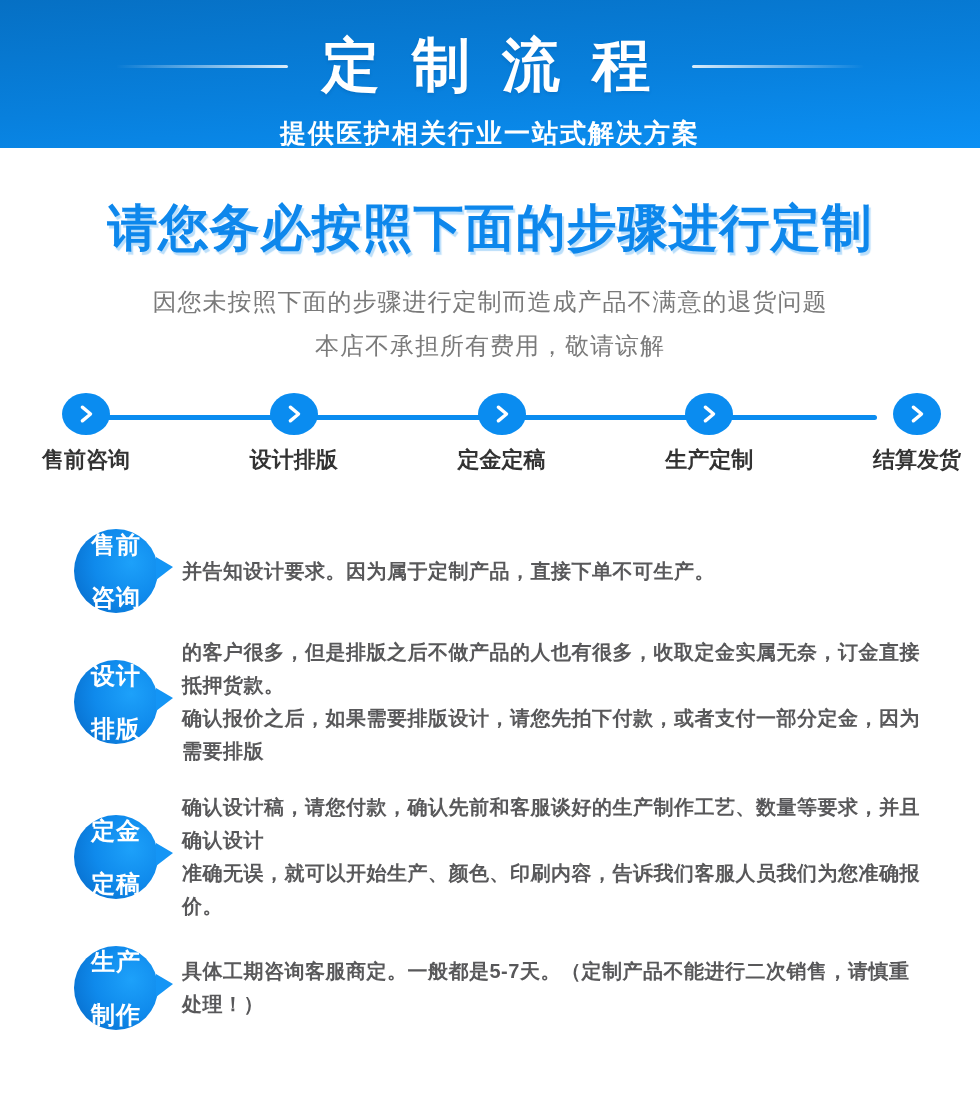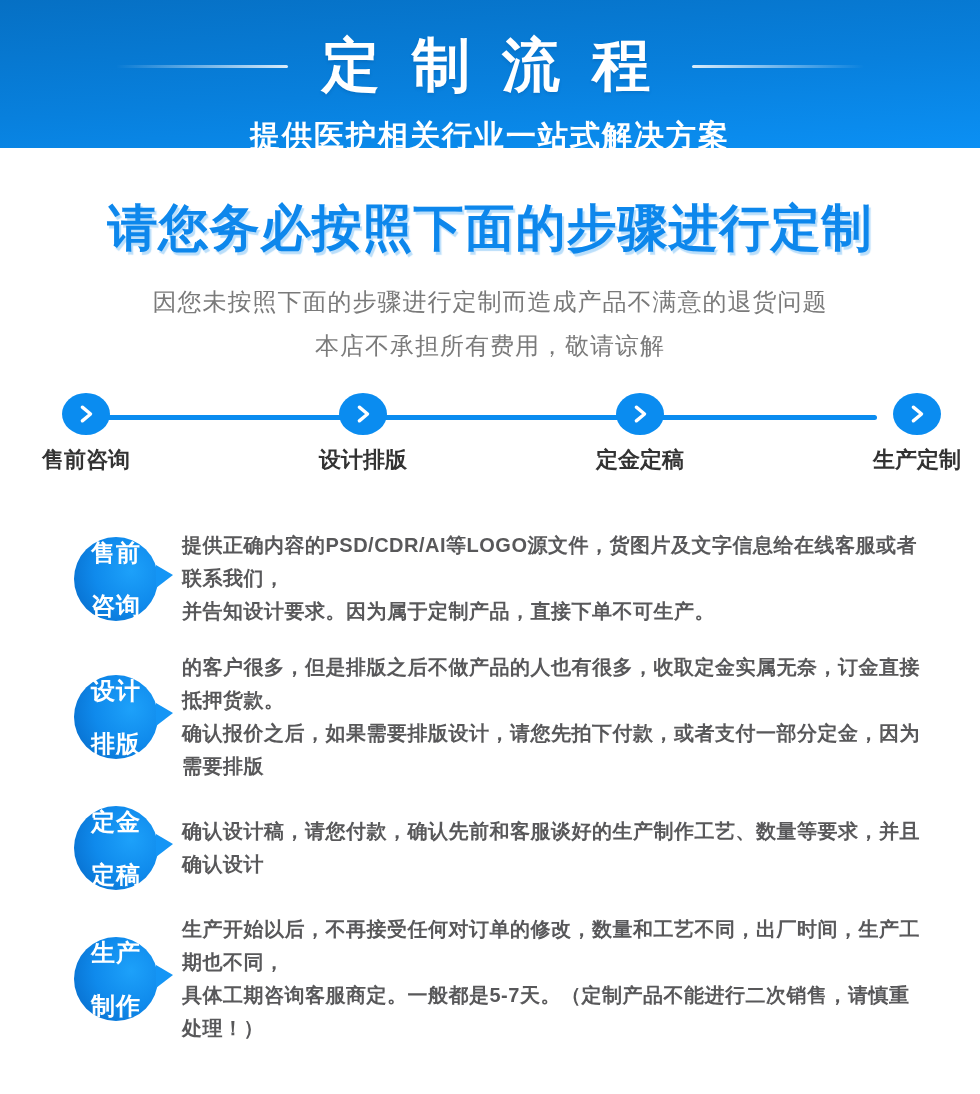--- a/index.html
+++ b/index.html
@@ -21,21 +21,21 @@
   .banner-title-row { display: flex; align-items: center; gap: 34px; }
   .deco-line { width: 172px; height: 3px; border-radius: 2px; }
   .deco-line.left  { background: linear-gradient(to right, rgba(255,255,255,0), rgba(255,255,255,.85)); }
   .deco-line.right { background: linear-gradient(to left,  rgba(255,255,255,0), rgba(255,255,255,.85)); }
   .banner-title {
     color: #fff; font-size: 58px; font-weight: 900;
     letter-spacing: 8px; white-space: nowrap;
     text-shadow: 0 2px 3px rgba(0,60,120,.18);
   }
   .banner-subtitle {
-    margin-top: 11px; color: #fff; font-size: 30px; font-weight: 700;
+    margin-top: 11px; color: #fff; font-size: 26px; font-weight: 700;
     letter-spacing: 2px; white-space: nowrap;
   }
 
   
   .main-heading {
     margin-top: 47px; text-align: center;
     color: #0d87ec; font-size: 50px; font-weight: 900;
     letter-spacing: 1px; white-space: nowrap;
     text-shadow: 2px 3px 1px rgba(130,195,245,.55);
   }
@@ -144,32 +144,41 @@
     <div class="flow-circle">
       <span>
           <svg viewBox="0 0 24 24">
             <path d="M8 4.5l9 7.5-9 7.5" stroke="#fff" stroke-width="3.6" fill="none" stroke-linecap="round" stroke-linejoin="round"></path>
           </svg>
         </span>
     </div>
     <div class="flow-label">生产定制</div>
   </div>
 
+  <div class="flow-step">
+    <div class="flow-circle">
+      <span>
+          <svg viewBox="0 0 24 24">
+            <path d="M8 4.5l9 7.5-9 7.5" stroke="#fff" stroke-width="3.6" fill="none" stroke-linecap="round" stroke-linejoin="round"></path>
+          </svg>
+        </span>
+    </div>
+    <div class="flow-label">结算发货</div>
+  </div>
 </div>
 
 <div class="steps">
 
   <div class="step-row">
     <div class="step-badge">
       <span>售前</span>
       <span>咨询</span>
       <span class="pointer"></span>
     </div>
     <div class="step-text">
-      <div>提供正确内容的PSD/CDR/AI等LOGO源文件，货图片及文字信息给在线客服或者联系我们，</div>
       <div>并告知设计要求。因为属于定制产品，直接下单不可生产。</div>
     </div>
   </div>
 
   <div class="step-row">
     <div class="step-badge">
       <span>设计</span>
       <span>排版</span>
       <span class="pointer"></span>
     </div>
@@ -180,28 +189,28 @@
   </div>
 
   <div class="step-row">
     <div class="step-badge">
       <span>定金</span>
       <span>定稿</span>
       <span class="pointer"></span>
     </div>
     <div class="step-text">
       <div>确认设计稿，请您付款，确认先前和客服谈好的生产制作工艺、数量等要求，并且确认设计</div>
+      <div>准确无误，就可以开始生产、颜色、印刷内容，告诉我们客服人员我们为您准确报价。</div>
     </div>
   </div>
 
   <div class="step-row">
     <div class="step-badge">
       <span>生产</span>
       <span>制作</span>
       <span class="pointer"></span>
     </div>
     <div class="step-text">
-      <div>生产开始以后，不再接受任何对订单的修改，数量和工艺不同，出厂时间，生产工期也不同，</div>
       <div>具体工期咨询客服商定。一般都是5-7天。（定制产品不能进行二次销售，请慎重处理！）</div>
     </div>
   </div>
 
 </div>
 
 </body></html>

